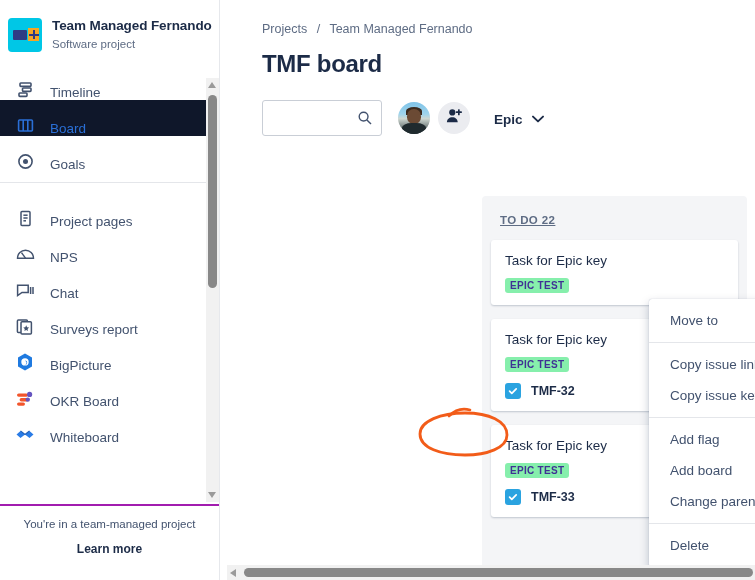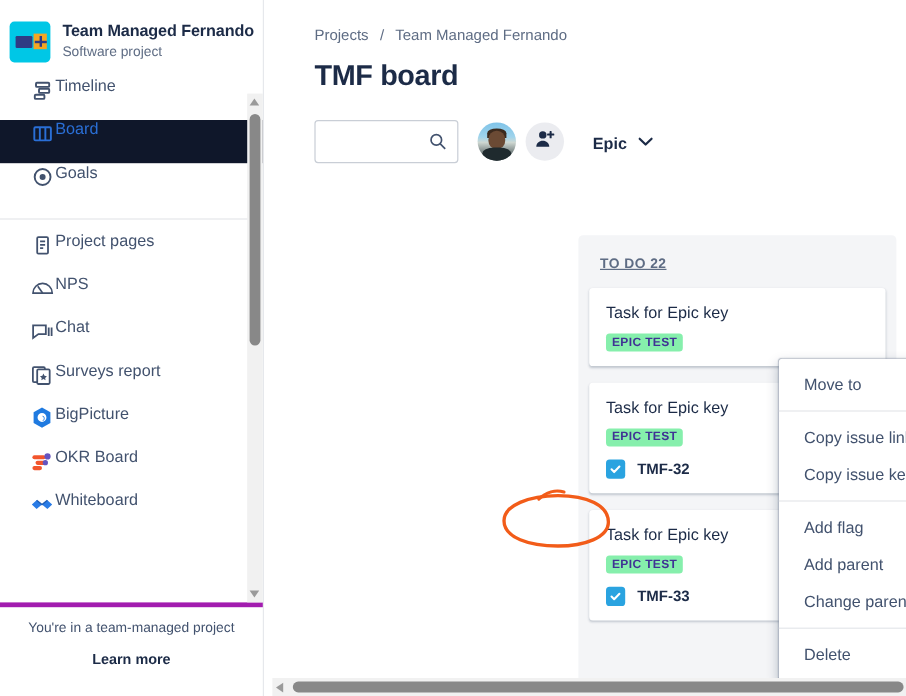--- a/index.html
+++ b/index.html
@@ -45,33 +45,33 @@
     position: absolute; left: 21px; top: 16px; width: 10px; height: 2px; background: #2f3b84;
   }
   .proj-text { line-height: 1.25; }
   .proj-name {
     font-size: 13.5px; font-weight: bold; color: #1c2b47; letter-spacing: -0.1px;
   }
   .proj-sub { font-size: 11.5px; color: #5e6c84; margin-top: 2px; }
 
   .nav { margin-top: 12px; }
   .nav-item {
-    display: flex; align-items: flex-start;
-    height: 36px; padding-left: 24px; gap: 0;
+    display: flex; align-items: flex-end;
+    height: 36px; padding-left: 14px; gap: 14px;
     cursor: pointer;
   }
   .nav-item.active { background: #0f172a; }
   .nav-label { font-size: 13.5px; color: #42526e; }
   .nav-item.active .nav-label { color: #2a6fd6; font-weight: normal; }
   .nav-ico { width: 22px; height: 22px; flex: 0 0 22px; display: flex; align-items: center; justify-content: center; }
   .nav-divider { height: 1px; background: #e4e6ea; margin: 10px 12px 10px 0; }
 
   .sb-footer {
     position: absolute; left: 0; bottom: 0; width: 219px;
-    border-top: 4px solid #a21caf;
+    border-top: 2px solid #a21caf;
     padding-top: 12px; text-align: center;
   }
   .sb-footer .f1 { font-size: 11.5px; color: #42526e; }
   .sb-footer .f2 { font-size: 12px; color: #1c2b47; font-weight: bold; margin-top: 12px; padding-bottom: 24px; }
 
   
   #sb-scroll {
     position: absolute; left: 206px; top: 78px;
     width: 13px; height: 424px; background: #f1f1f1;
   }
@@ -460,21 +460,21 @@
         <span>Copy issue link</span>
       </div>
       <div class="mi">
         <span>Copy issue key</span>
       </div>
       <div class="mi-sep"></div>
       <div class="mi">
         <span>Add flag</span>
       </div>
       <div class="mi">
-        <span>Add parent</span>
+        <span>Add board</span>
       </div>
       <div class="mi">
         <span>Change parent</span>
       </div>
       <div class="mi-sep"></div>
       <div class="mi">
         <span>Delete</span>
       </div>
     </div>
 

